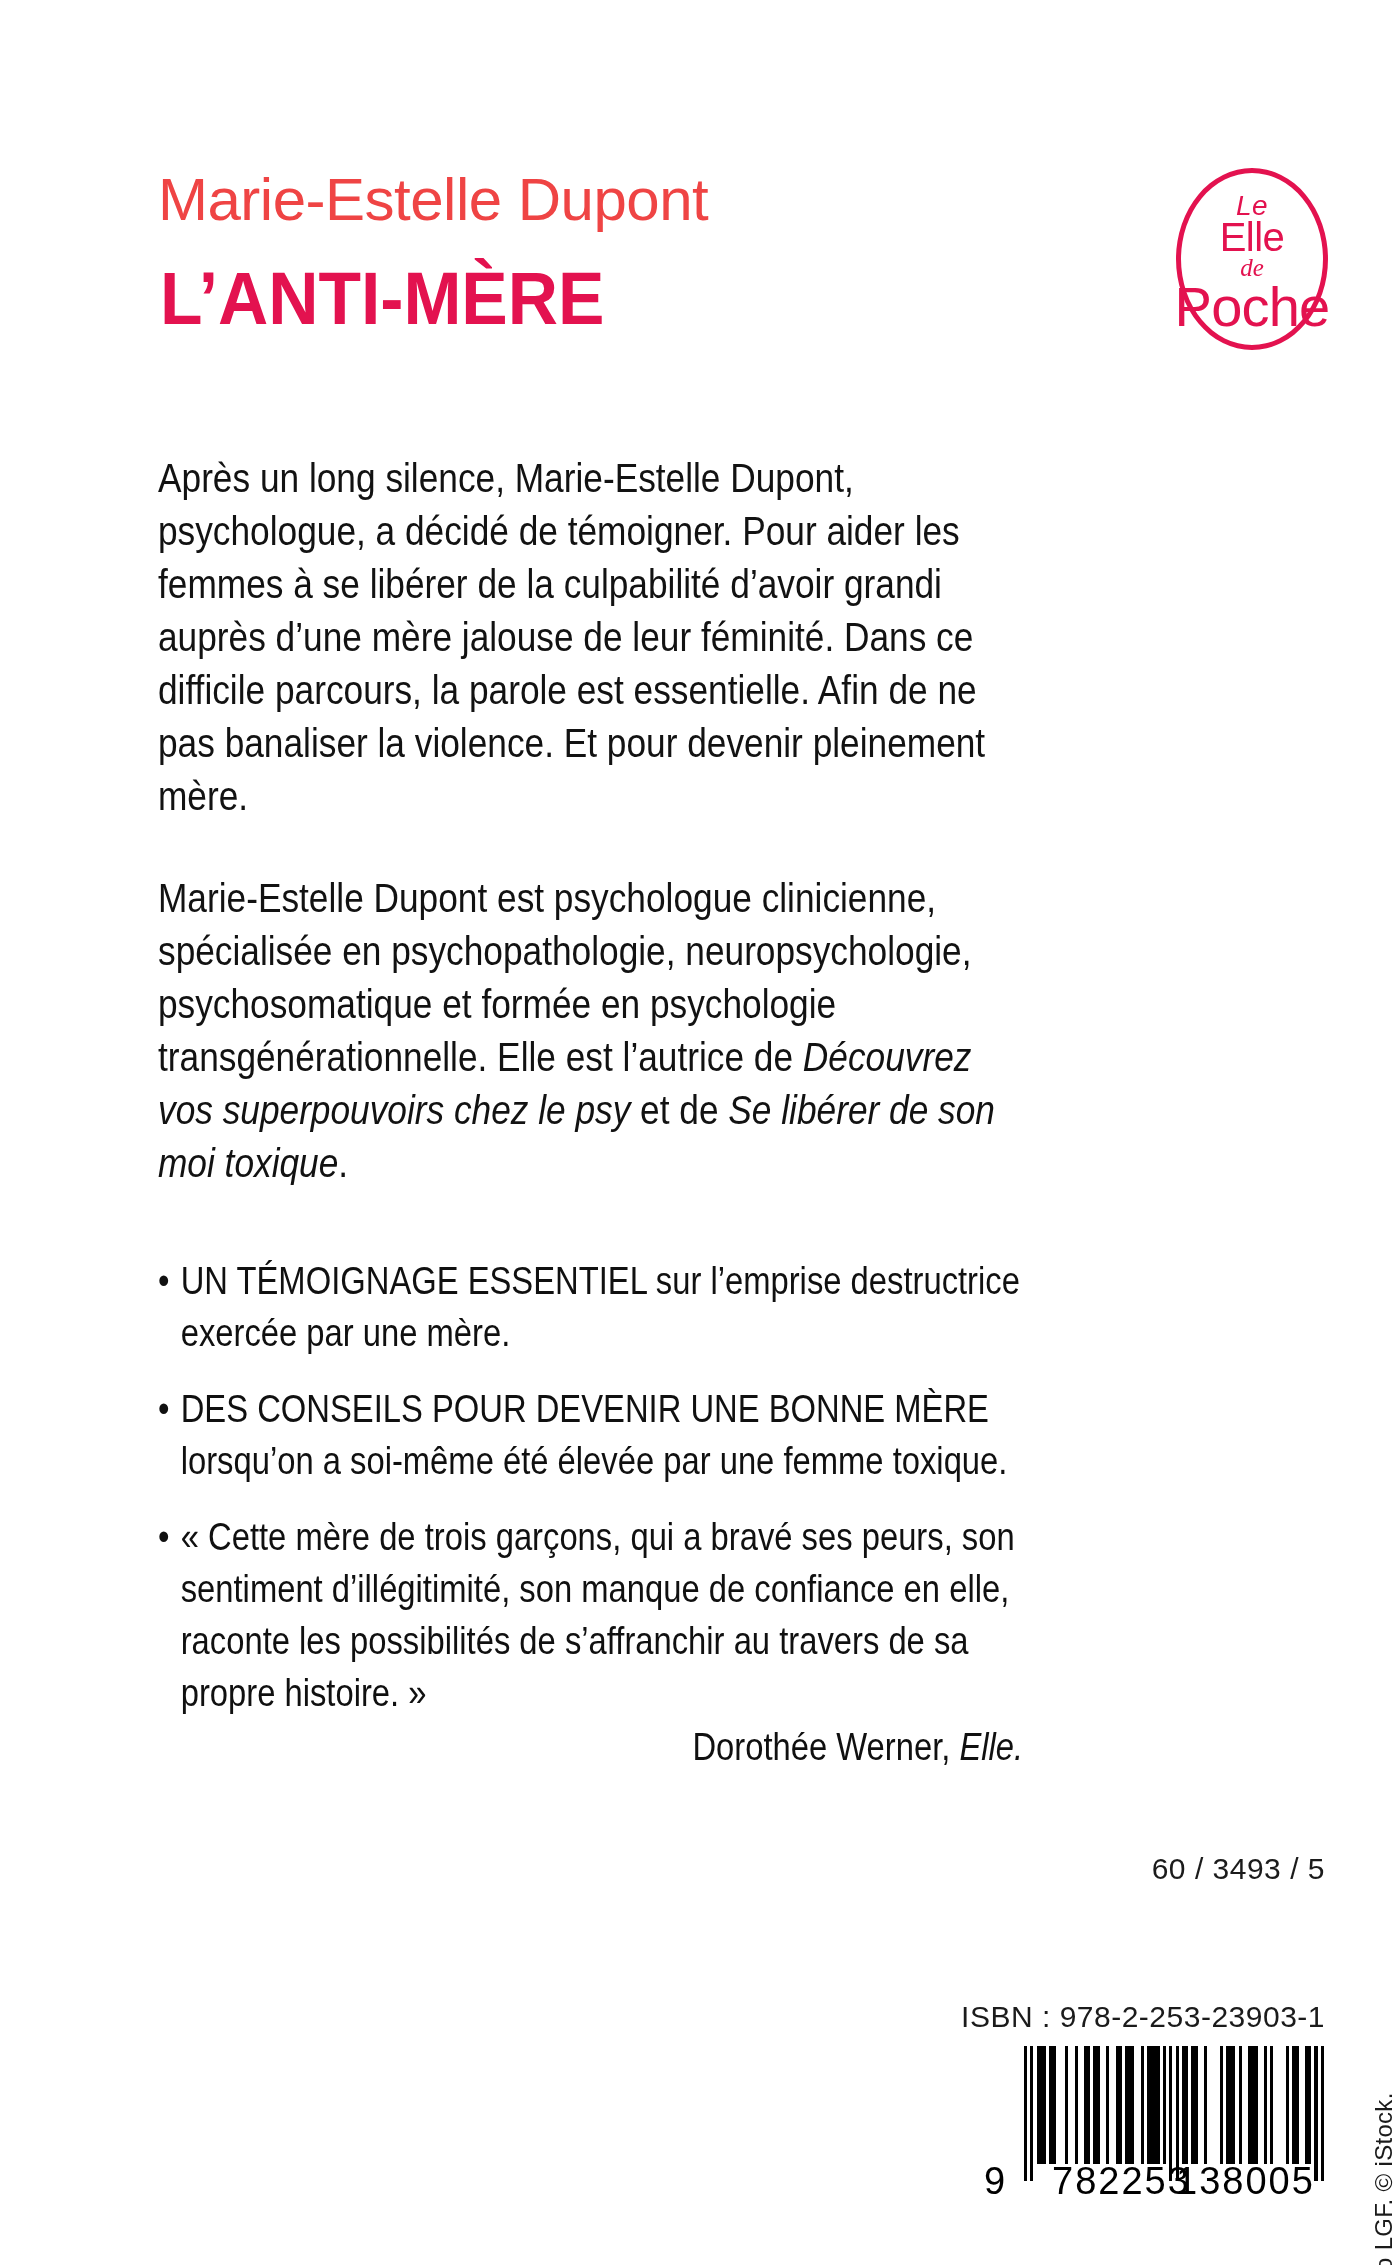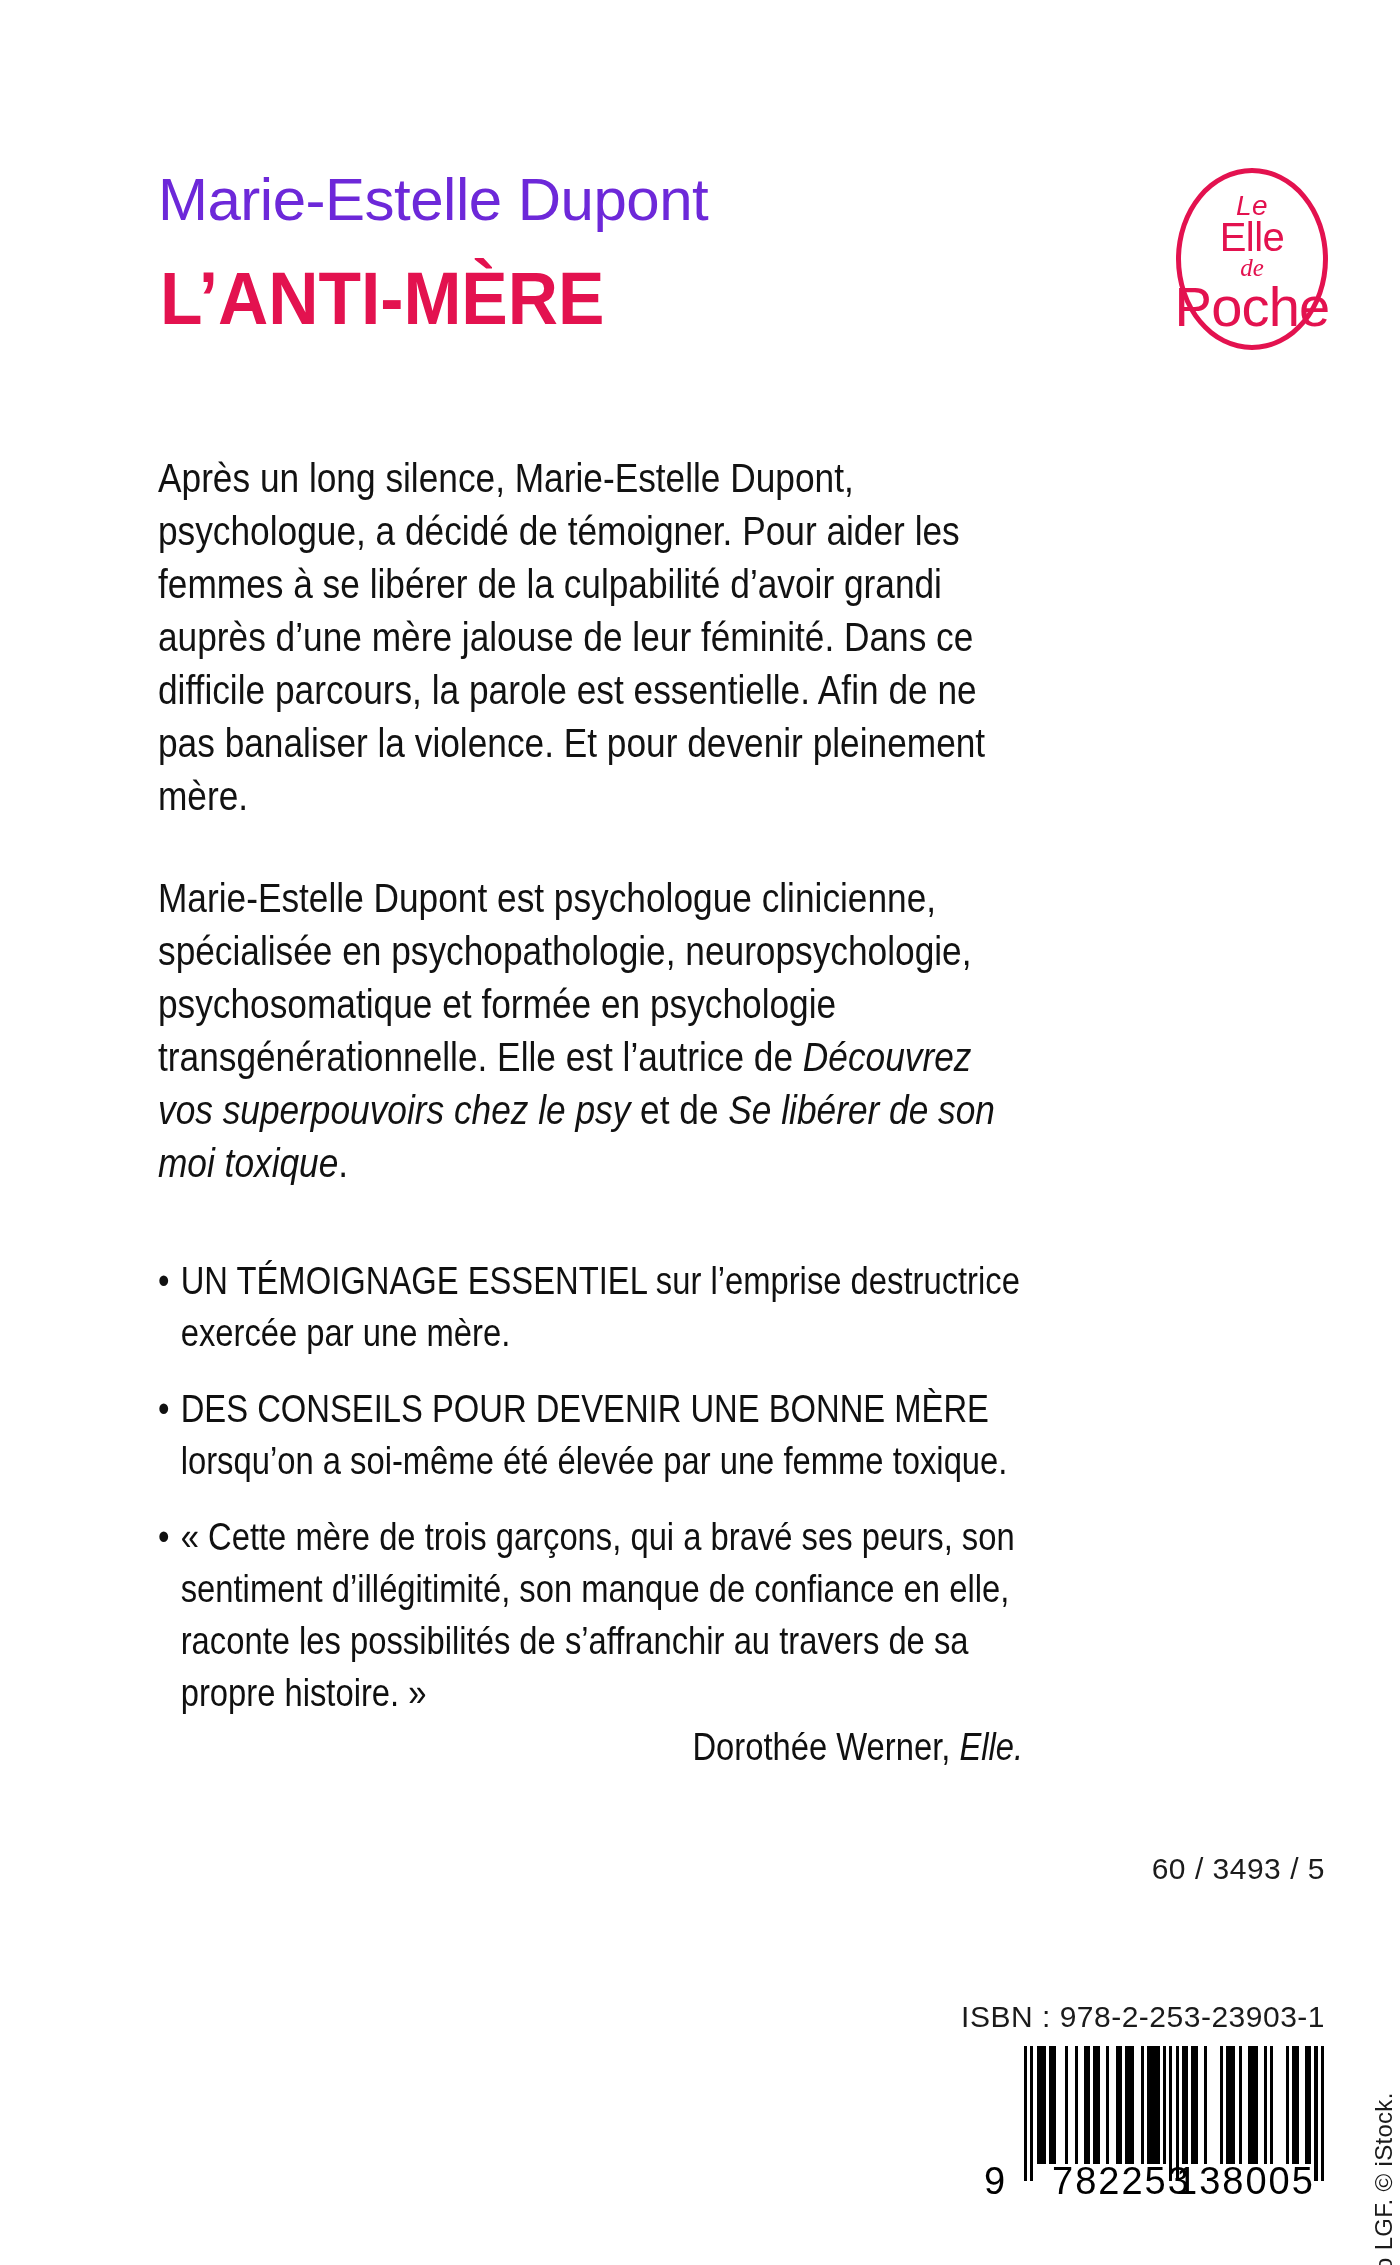--- a/index.html
+++ b/index.html
@@ -20,21 +20,21 @@
   }
 
   
   .author {
     position: absolute;
     left: 158px;
     top: 170px;
     font-size: 60px;
     font-weight: 400;
     letter-spacing: -0.5px;
-    color: #6d28d9;
+    color: #ef4444;
     white-space: nowrap;
     line-height: 1;
   }
   .title {
     position: absolute;
     left: 160px;
     top: 262px;
     font-size: 74px;
     font-weight: 700;
     color: #e3124f;

